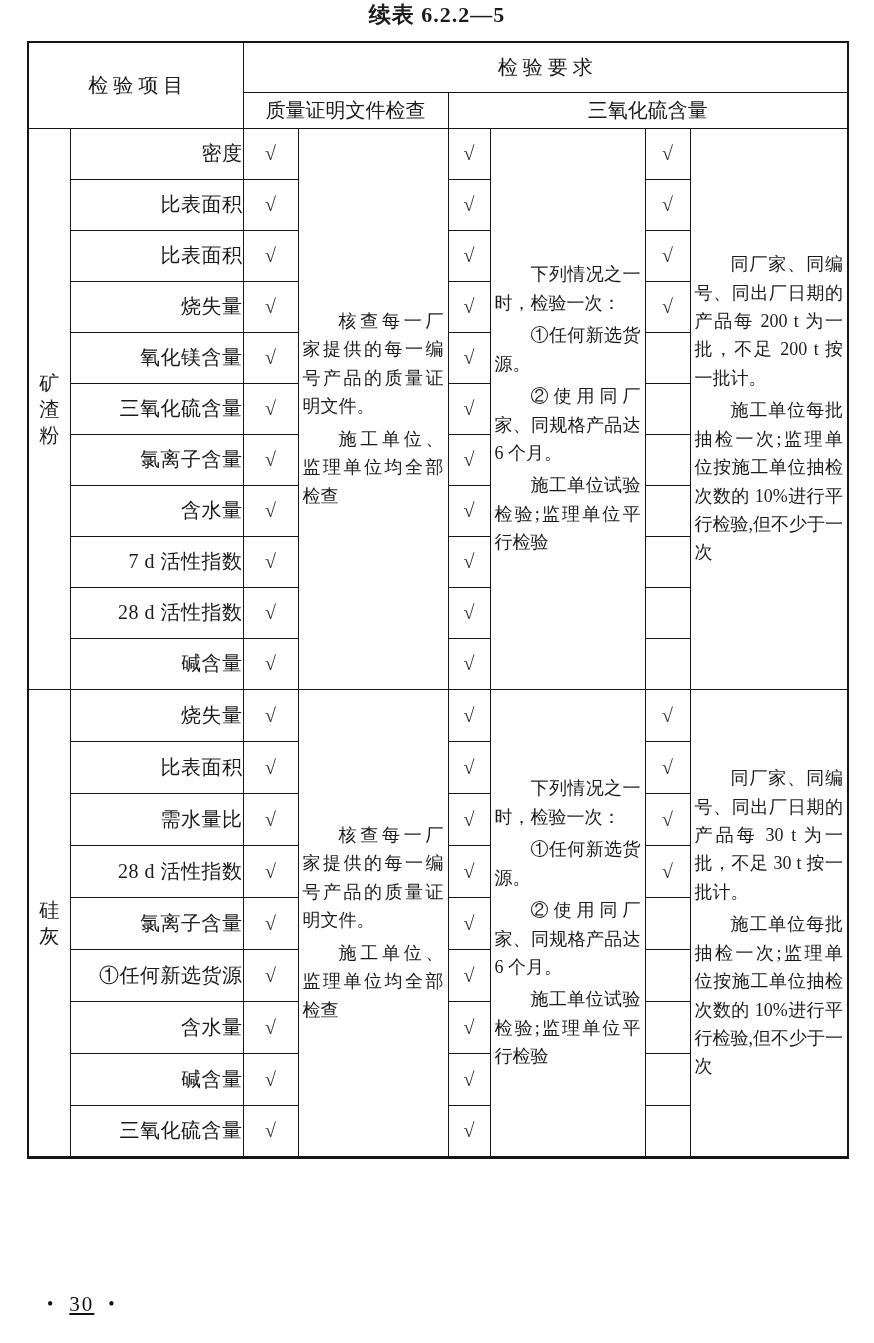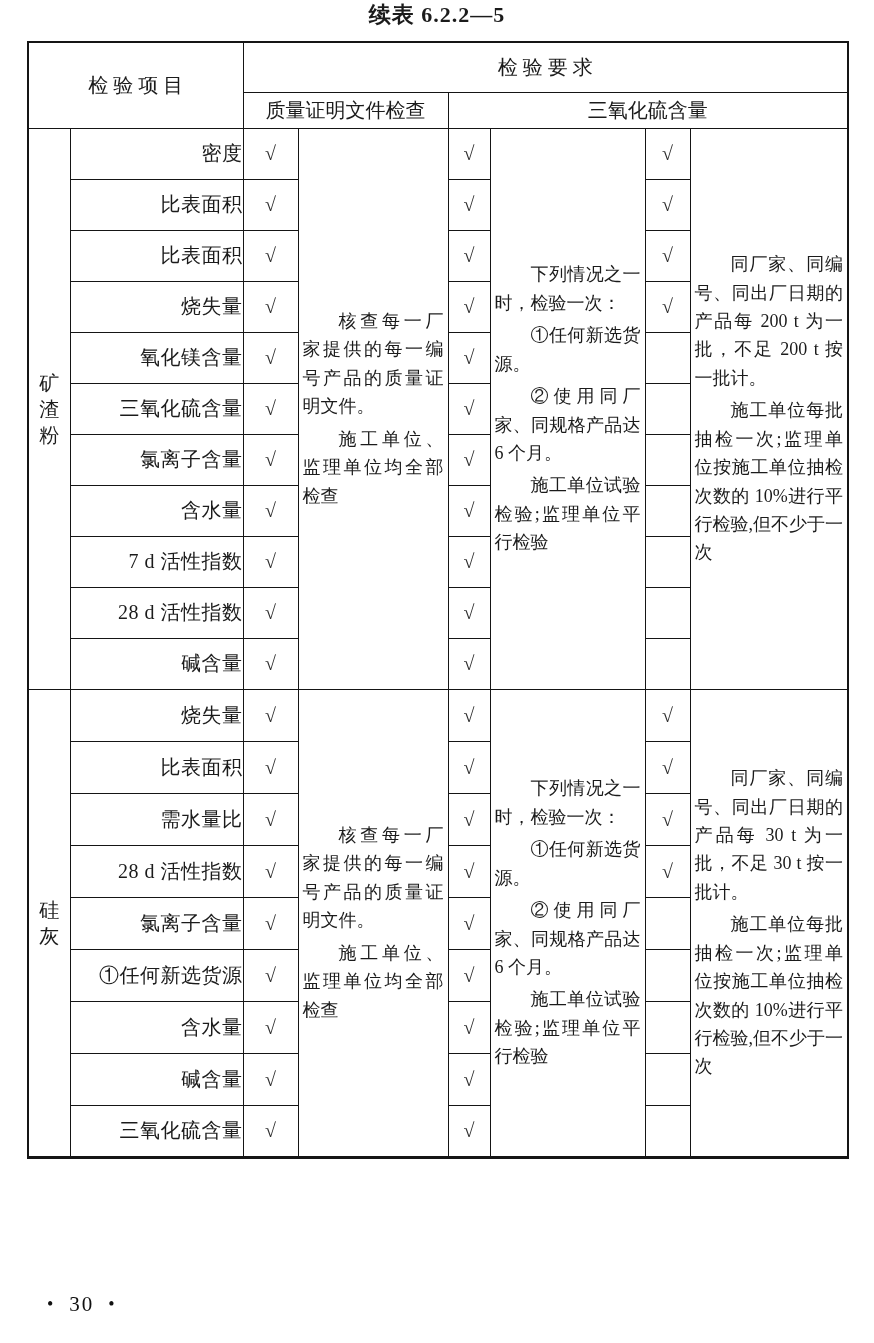--- a/index.html
+++ b/index.html
@@ -52,21 +52,21 @@
     font-size:18px;
     line-height:1.58;
     text-align:justify;
     text-justify:inter-ideograph;
   }
   .page-footer{
     position:absolute;left:47px;bottom:26px;
     font-size:21px;letter-spacing:2px;color:#111;
   }
   .page-footer .dot{font-size:18px;vertical-align:1px;}
-  .page-footer .num{margin:15px 14px;}
+  .page-footer .num{margin:15px 14px;text-decoration:underline;}
 </style>
 </head>
 <body>
 
 <div class="page">
 
   <div class="doc-title">续表 6.2.2—5</div>
 
   <table class="spec">
     <colgroup>

